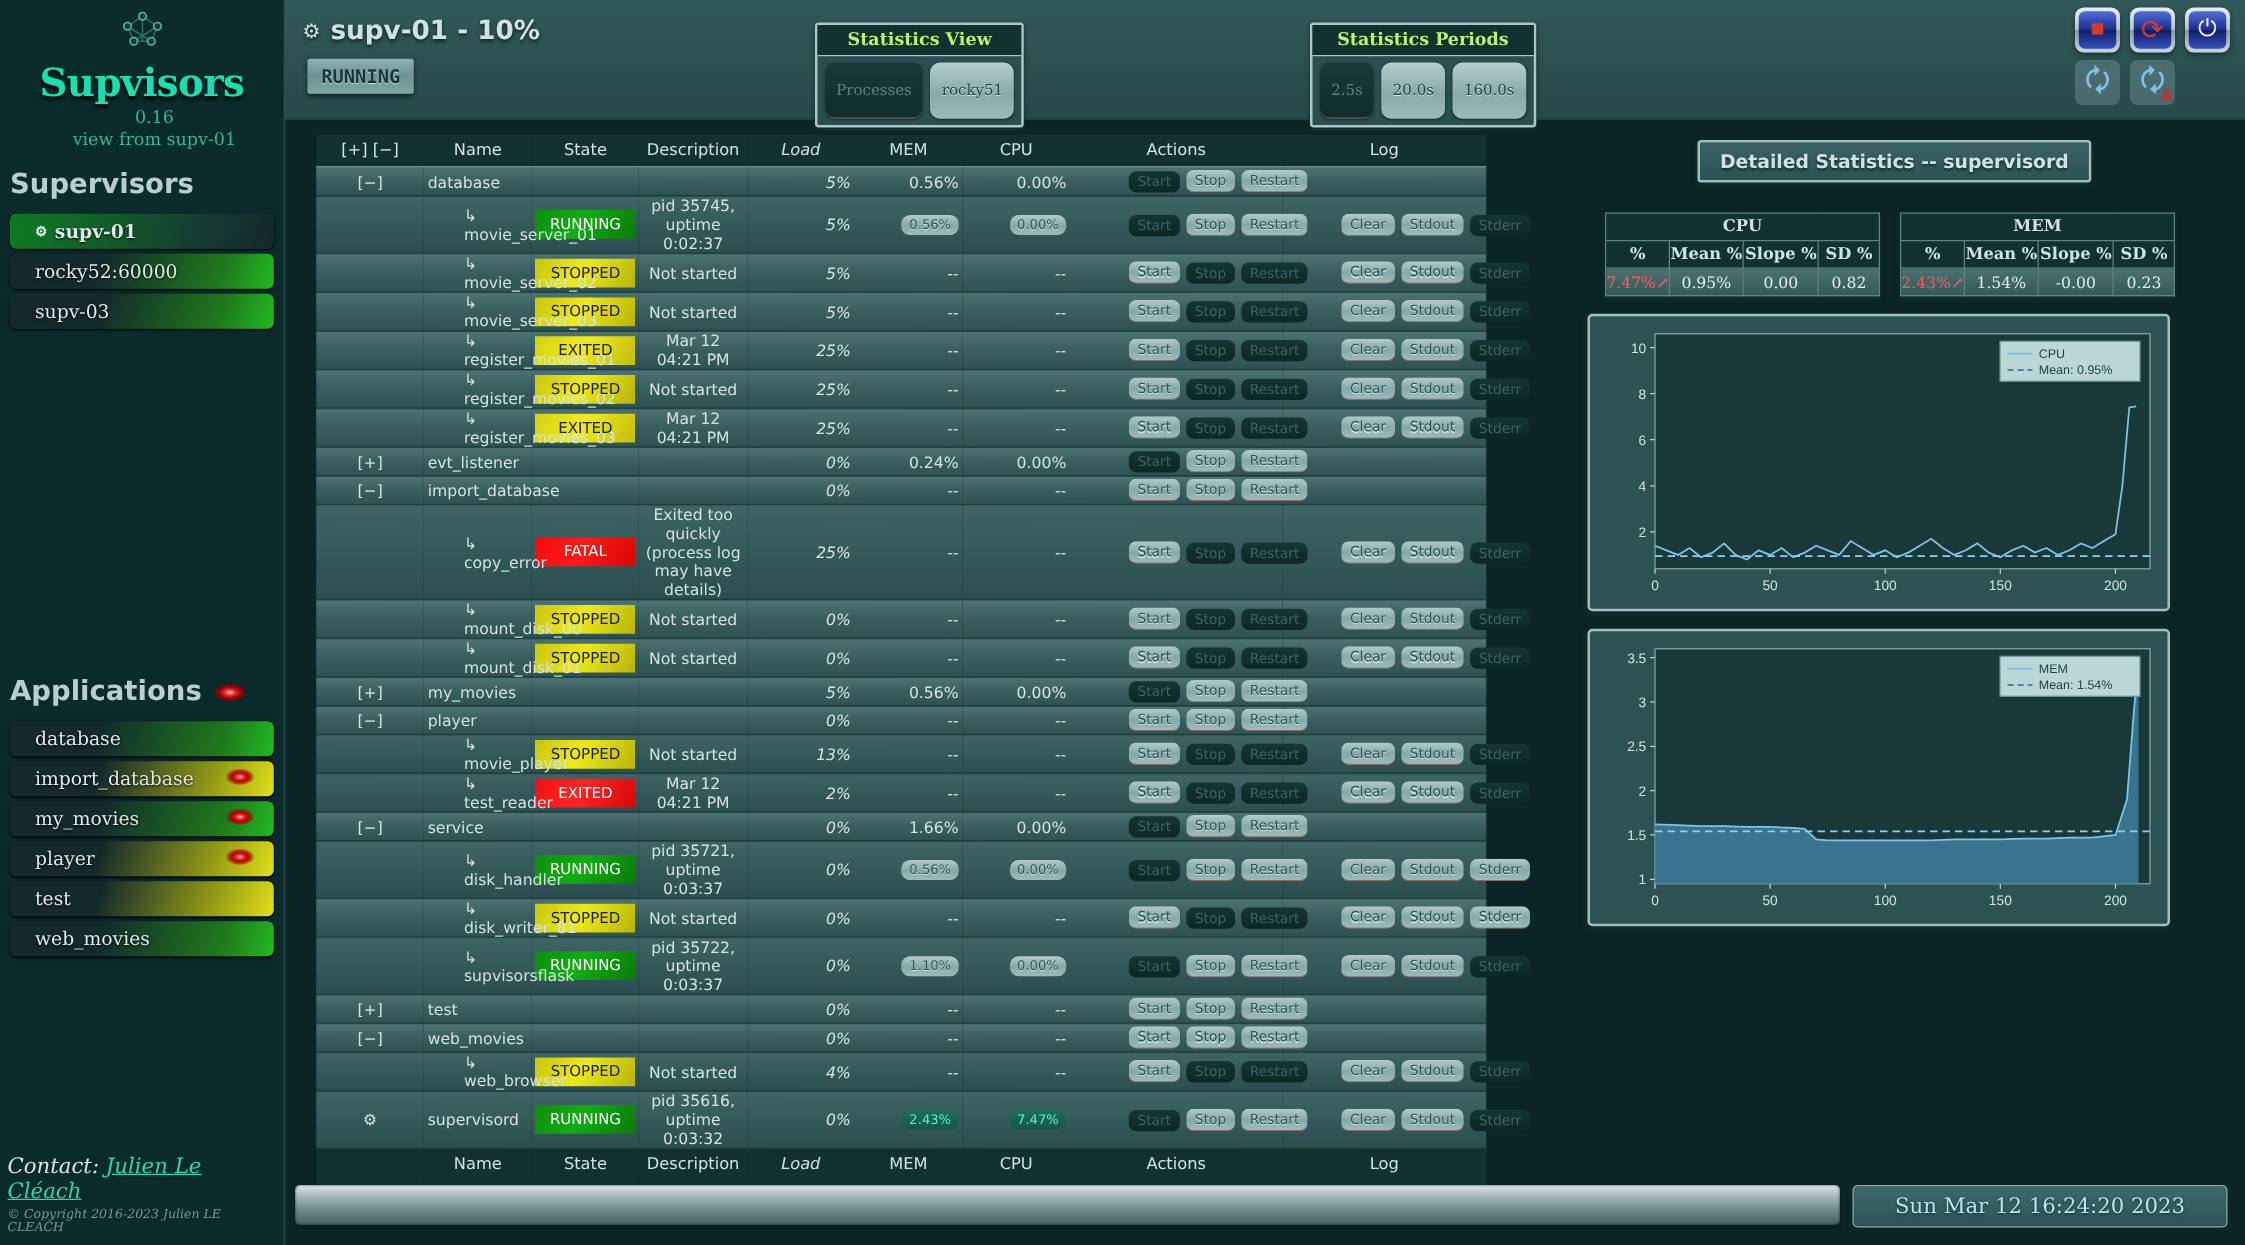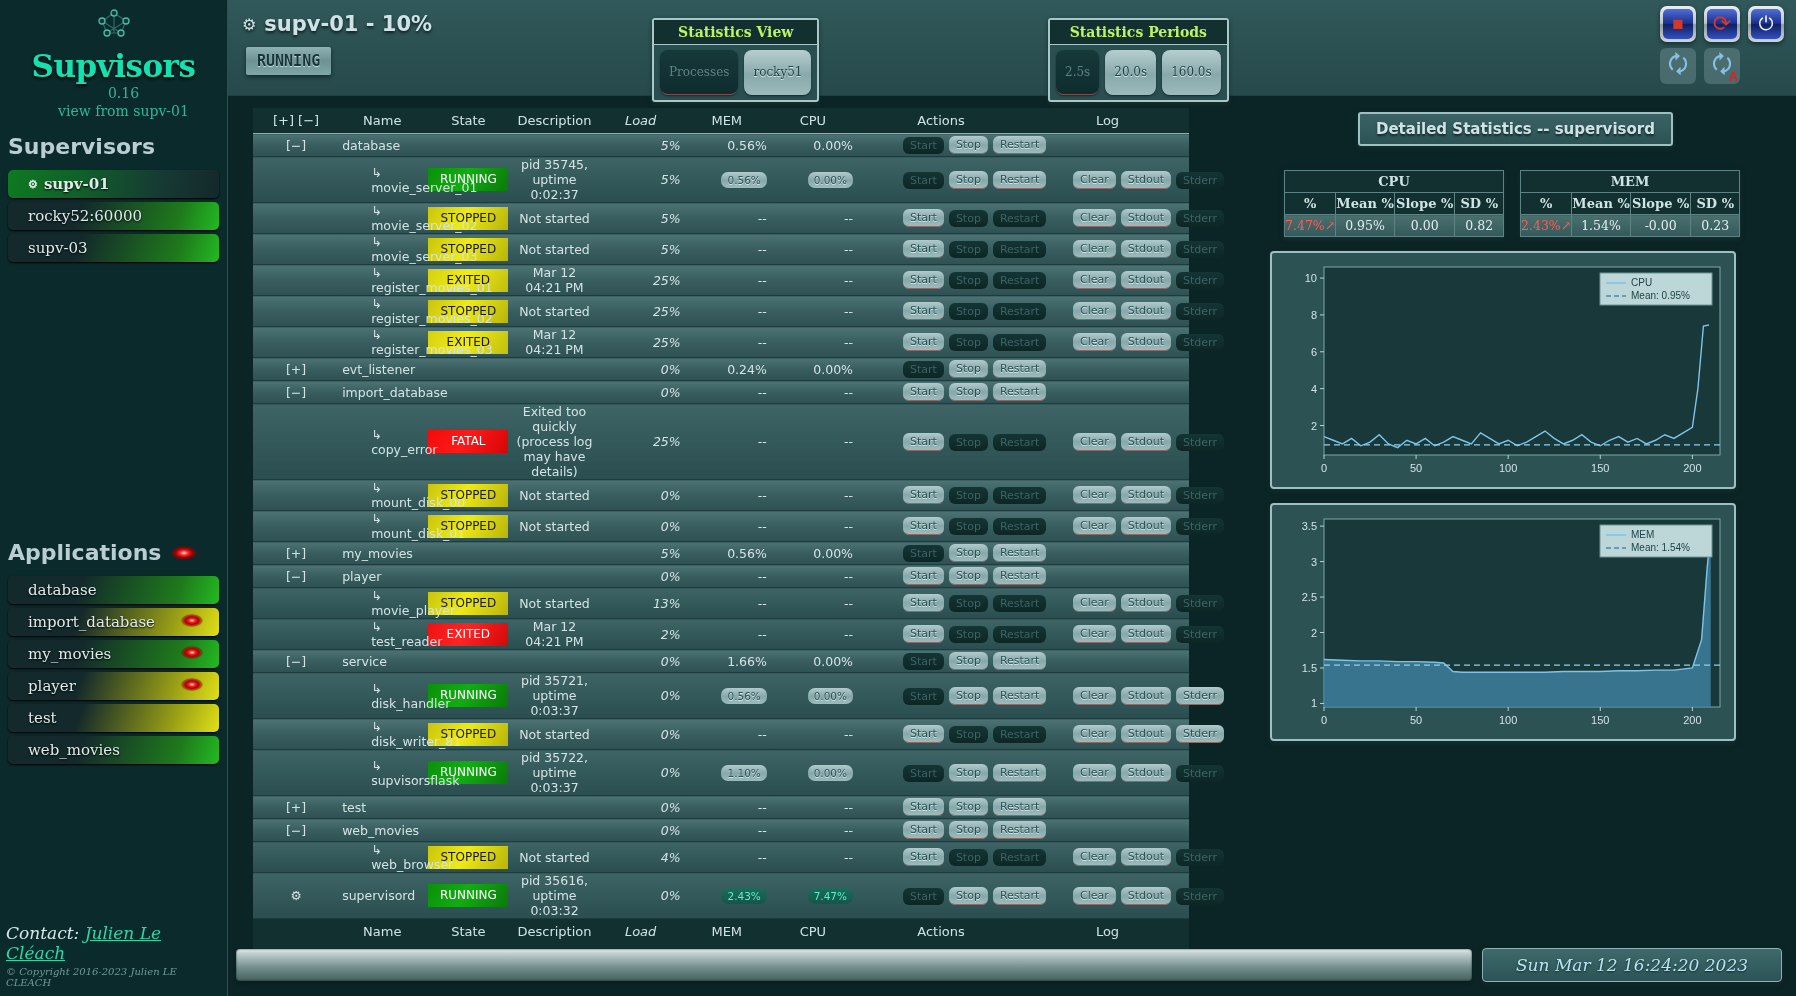--- a/index.html
+++ b/index.html
@@ -226,21 +226,21 @@
   .chart-box {
     margin-top:14px;
     border:2px solid #9fc0c2; border-radius:4px;
     background:#2c5254; padding:6px;
     box-shadow:0 2px 5px #16302f;
     width:466px;
   }
   .chart-box svg { display:block; }
   .footbar {
     position:absolute; left:236px; bottom:14px; right:14px; height:34px;
-    display:flex; align-items:center; gap:10px;font-style:italic;
+    display:flex; gap:10px;
   }
   .progress {
     flex:1; height:32px; border-radius:4px;
     background:linear-gradient(180deg,#e6ecec 0%,#b8c9c8 18%,#6f8c8b 60%,#44605f 100%);
     box-shadow:inset 0 0 2px #0c1d1d, 0 2px 3px #0c1d1d;
   }
   .clock {
     width:300px; height:34px; border-radius:4px;
     border:1px solid #8fb0b2;
     background:linear-gradient(180deg,#3d6a6c 0%,#2c5355 100%);

